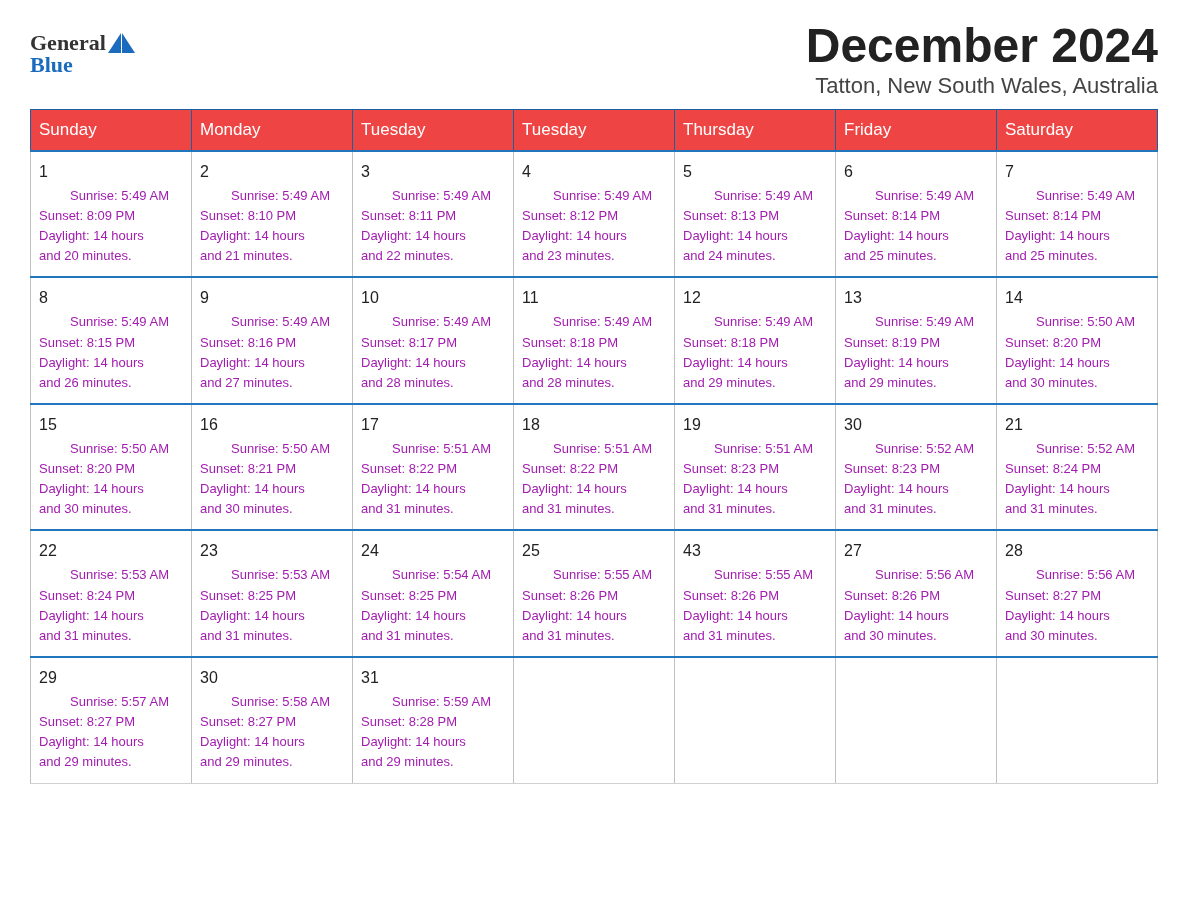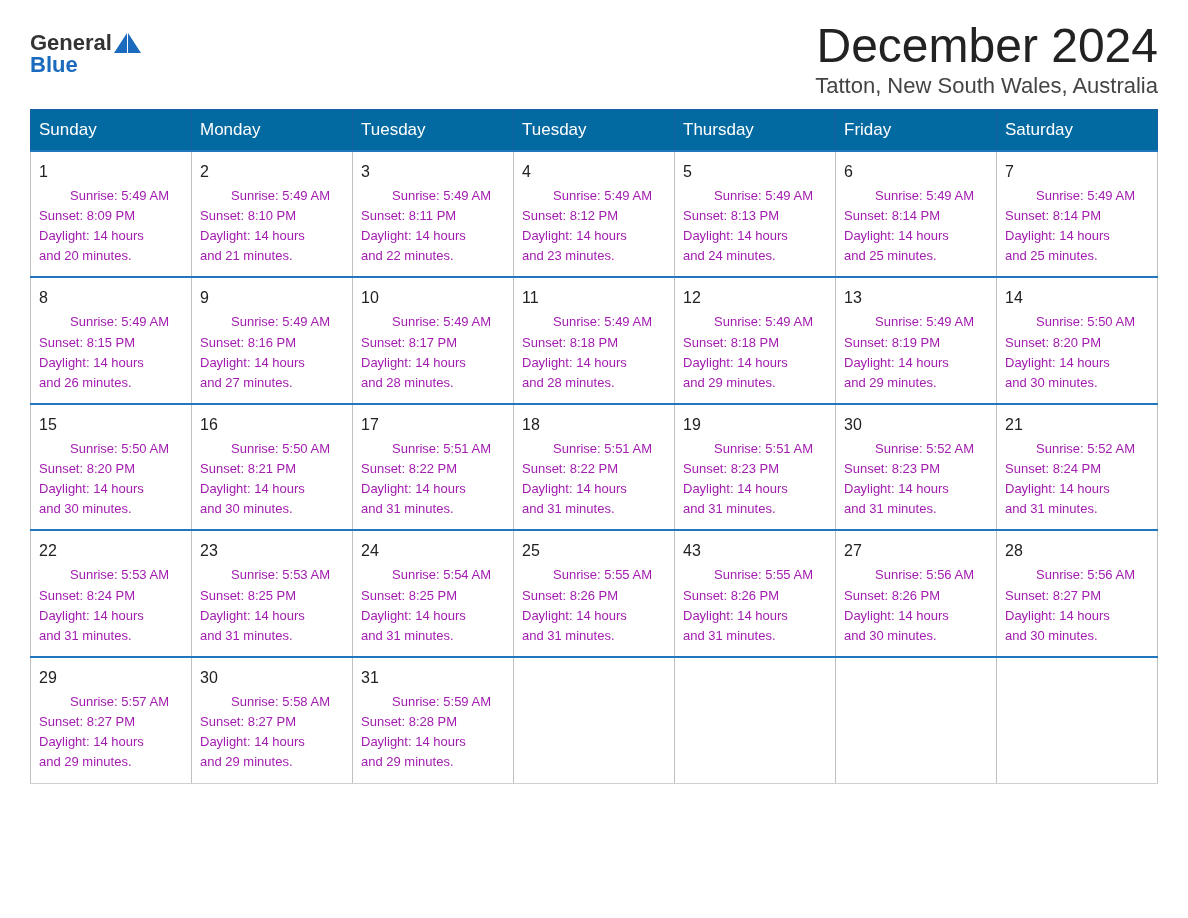--- a/index.html
+++ b/index.html
@@ -14,51 +14,52 @@
       display: flex;
       justify-content: space-between;
       align-items: flex-start;
       margin-bottom: 10px;
     }
     .logo {
       display: flex;
       align-items: center;
       gap: 4px;
       margin-top: 10px;
+      font-family: Liberation Serif, serif;
     }
     .logo-text-general {
       font-size: 22px;
       font-weight: bold;
       color: #333;
     }
     .logo-text-blue {
       font-size: 22px;
       font-weight: bold;
       color: #1a6bbd;
     }
     .title-block {
       text-align: right;
     }
     .month-title {
       font-size: 48px;
-      font-weight: normal;
+      font-weight: bold;
       color: #222;
       line-height: 1.1;
     }
     .location-title {
       font-size: 22px;
       color: #444;
     }
     .calendar {
       width: 100%;
       border-collapse: collapse;
       margin-top: 10px;
     }
     .calendar th {
-      background-color: #0369a1;
+      background-color: #ef4444;
       color: #fff;
       text-align: left;
       padding: 10px 8px;
       font-size: 17px;
       font-weight: normal;
       border: 1px solid #1a5fa0;
     }
     .calendar td {
       vertical-align: top;
       padding: 8px 8px 10px 8px;

